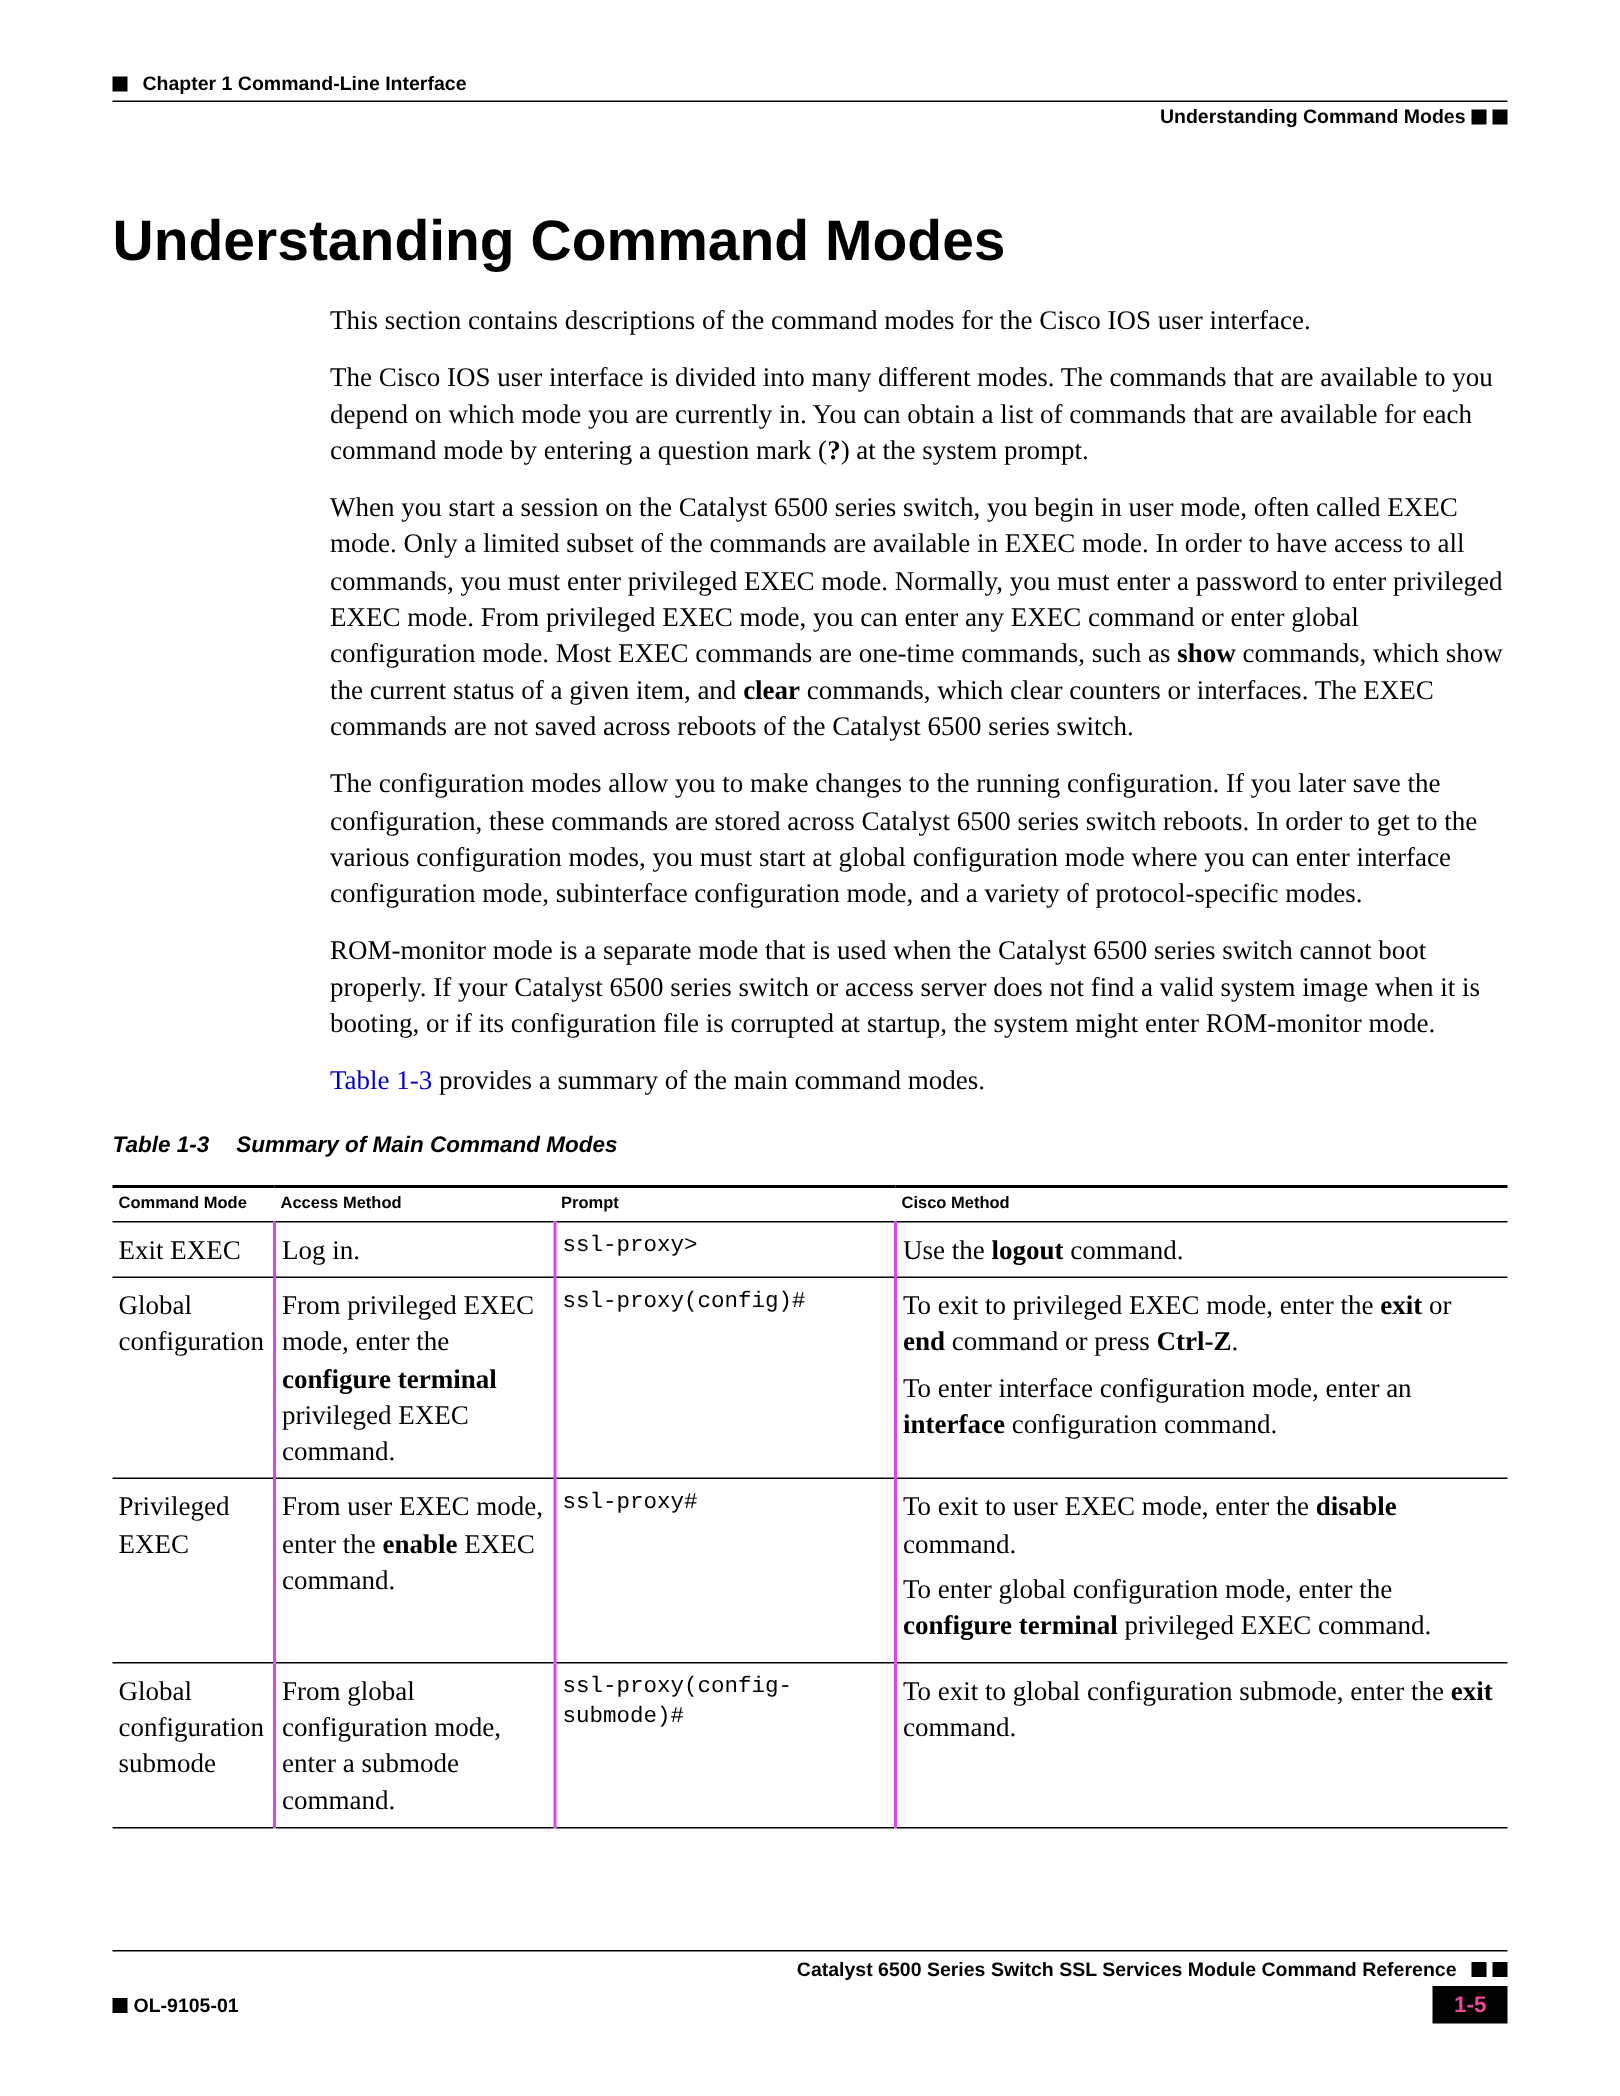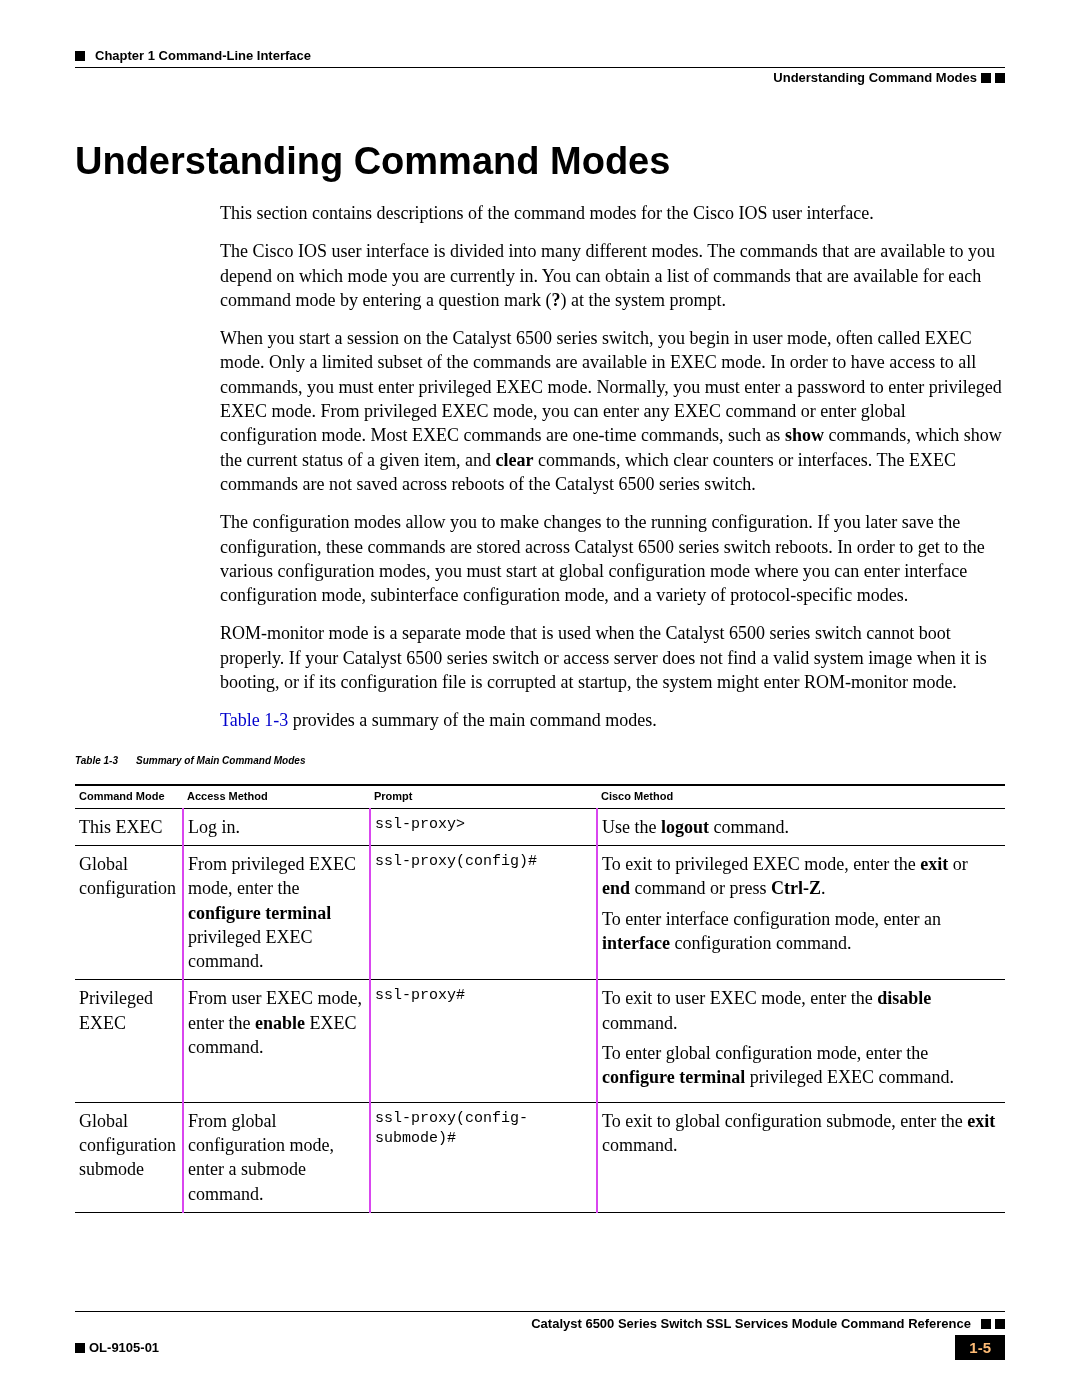--- a/index.html
+++ b/index.html
@@ -56,21 +56,21 @@
   }
   p.body-text {
     margin: 0 0 14px 0;
     line-height: 1.35;
     padding-left: 145px;
   }
   .bold { font-weight: bold; }
   .link { color: #0000cc; }
   .table-caption {
     font-family: Arial, Helvetica, sans-serif;
-    font-size: 10px;
+    font-size: 15px;
     font-weight: bold;
     font-style: italic;
     margin: 22px 0 18px 0;
   }
   .table-caption .cap-num { margin-right: 18px; }
   table.cmd-table {
     width: 100%;
     border-collapse: collapse;
     font-size: 18px;
   }
@@ -91,21 +91,21 @@
     border-left: 2px solid #d946ef;
     line-height: 1.35;
   }
   table.cmd-table td:first-child { border-left: none; }
   .col-mode { width: 97px; }
   .col-access { width: 175px; }
   .col-prompt { width: 215px; font-family: "Courier New", monospace; font-size: 15px; }
   .exit-p { margin: 0 0 6px 0; }
   .footer {
     position: absolute;
-    bottom: 37px;
+    bottom: 48px;
     left: 75px;
     right: 75px;
   }
   .footer-top {
     border-top: 1px solid #000;
     padding-top: 4px;
     display: flex;
     justify-content: flex-end;
     font-family: Arial, Helvetica, sans-serif;
     font-size: 13px;
@@ -120,21 +120,21 @@
     justify-content: space-between;
     margin-top: 4px;
   }
   .footer-left {
     display: flex; align-items: center;
     font-family: Arial, Helvetica, sans-serif;
     font-size: 13px; font-weight: bold;
   }
   .footer-left .sq { width:10px; height:10px; background:#000; margin-right:4px; }
   .page-num {
-    background: #000; color:#fdba74;
+    background: #000; color:#ec4899;
     font-family: Arial, Helvetica, sans-serif;
     font-size: 15px; font-weight: bold;
     padding: 4px 14px;
   }
 </style>
 </head>
 <body>
 
 <div class="page">
 
@@ -178,21 +178,21 @@
     <thead>
       <tr>
         <th class="col-mode"><span>Command Mode</span></th>
         <th class="col-access">Access Method</th>
         <th class="col-prompt" style="font-family:Arial,Helvetica,sans-serif;">Prompt</th>
         <th>Cisco Method</th>
       </tr>
     </thead>
     <tbody>
       <tr>
-        <td class="col-mode">This EXEC</td>
+        <td class="col-mode">Exit EXEC</td>
         <td class="col-access">Log in.</td>
         <td class="col-prompt">ssl-proxy&gt;</td>
         <td>
           <span>Use the </span><span class="bold">logout</span><span> command.</span>
         </td>
       </tr>
       <tr>
         <td class="col-mode">Global configuration</td>
         <td class="col-access">
           <span>From privileged EXEC mode, enter the </span><span class="bold">configure terminal</span><span> privileged EXEC command.</span>

